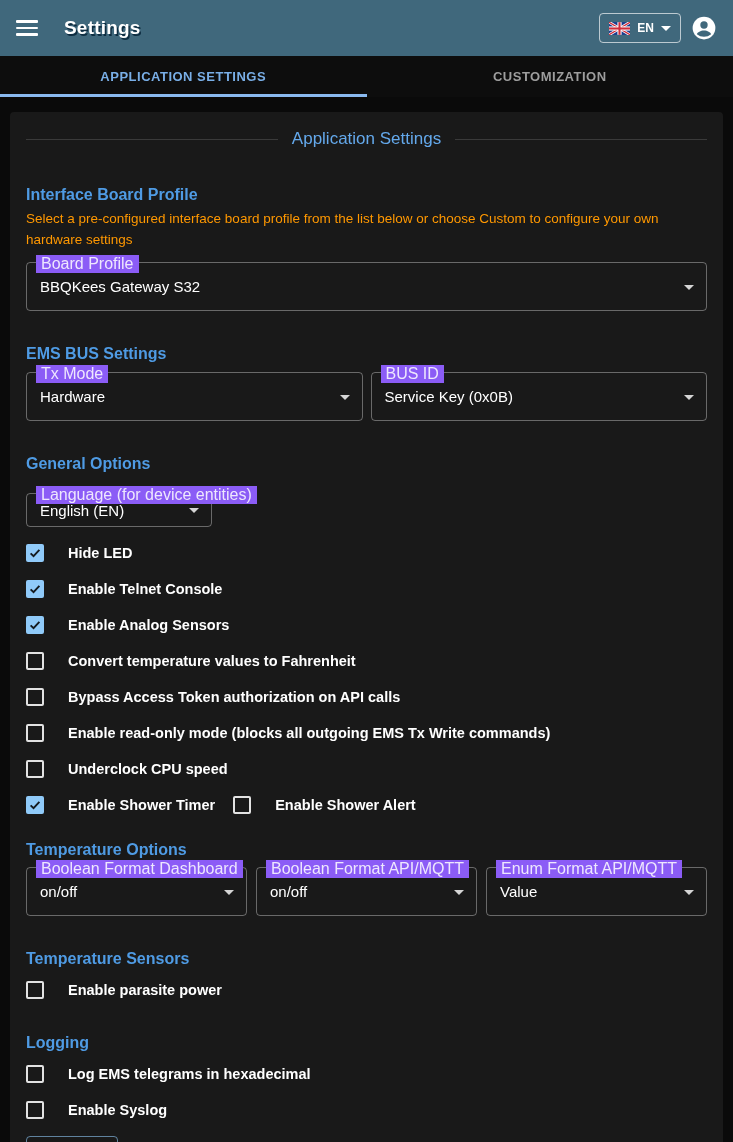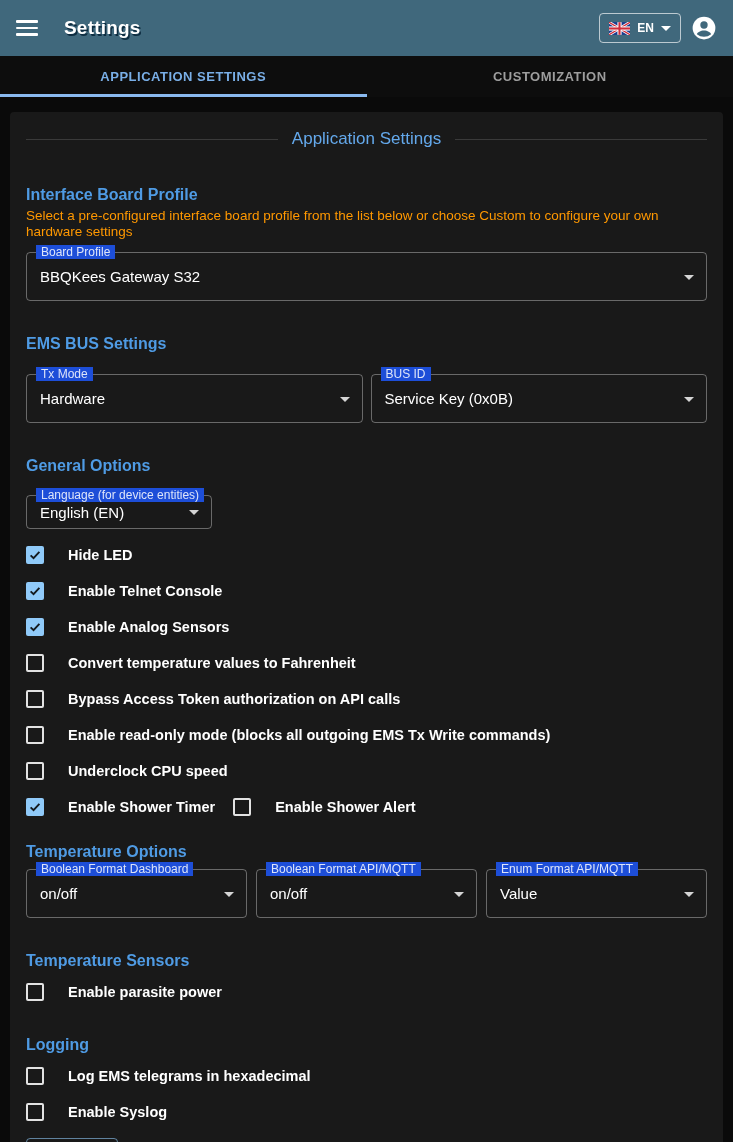--- a/index.html
+++ b/index.html
@@ -47,39 +47,39 @@
   
   .card {
     margin:15px 10px 0 10px; background:#191919; border-radius:4px 4px 0 0;
     padding:16px 16px 0 16px; min-height:1022px;
   }
   .title-divider { display:flex; align-items:center; gap:14px; height:22px; }
   .title-divider .line { flex:1; height:1px; background:#3a3a3a; }
   .page-title { font-size:17px; color:#64a9ec; white-space:nowrap; }
   .section-heading { font-size:16px; font-weight:700; color:#4f9be4; margin-top:34px; }
   .section-heading.first { margin-top:36px; }
-  .warning-text { margin-top:4px; font-size:13.5px; color:#ff9800; line-height:16px; }
+  .warning-text { margin-top:4px; font-size:13.5px; color:#ff9800; line-height:21px; }
   
   .select-field {
     position:relative; border:1px solid rgba(255,255,255,0.35); border-radius:4px;
     height:49px; display:flex; align-items:center; cursor:pointer;
   }
   .select-field.small { height:34px; }
   .select-field .float-label {
-    position:absolute; top:-8px; left:9px; background:#1d4ed8; padding:0 5px;
-    font-size:12px; color:rgba(255,255,255,0.85); white-space:nowrap;
+    position:absolute; top:-8px; left:9px; background:#8b5cf6; padding:0 5px;
+    font-size:16px; color:rgba(255,255,255,0.85); white-space:nowrap;
   }
   .select-field .value { margin-left:13px; font-size:15px; font-weight:400; color:#fff; }
   .select-field .caret {
     position:absolute; right:12px; top:50%; margin-top:-2px;
     width:0; height:0; border-left:5px solid transparent; border-right:5px solid transparent;
     border-top:5px solid #d5d5d5;
   }
   .mt12 { margin-top:12px; }
-  .row-2col { display:flex; gap:8px; margin-top:21px; }
+  .row-2col { display:flex; gap:8px; margin-top:9px; }
   .row-2col .select-field { flex:1; }
   .row-3col { display:flex; gap:9px; margin-top:8px; }
   .row-3col .select-field { flex:1; }
   .lang-field { width:186px; margin-top:20px; }
   
   .checkbox-list { margin-top:8px; }
   .check-row { height:36px; display:flex; align-items:center; }
   .check-item { display:flex; align-items:center; cursor:pointer;gap:11px; }
   .check-item + .check-item { margin-left:18px; }
   .cbox {

